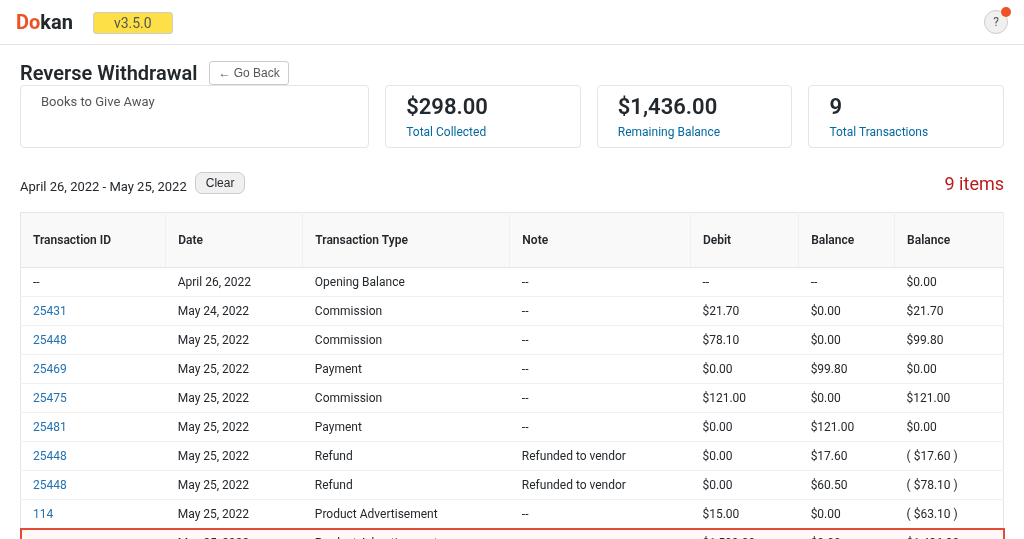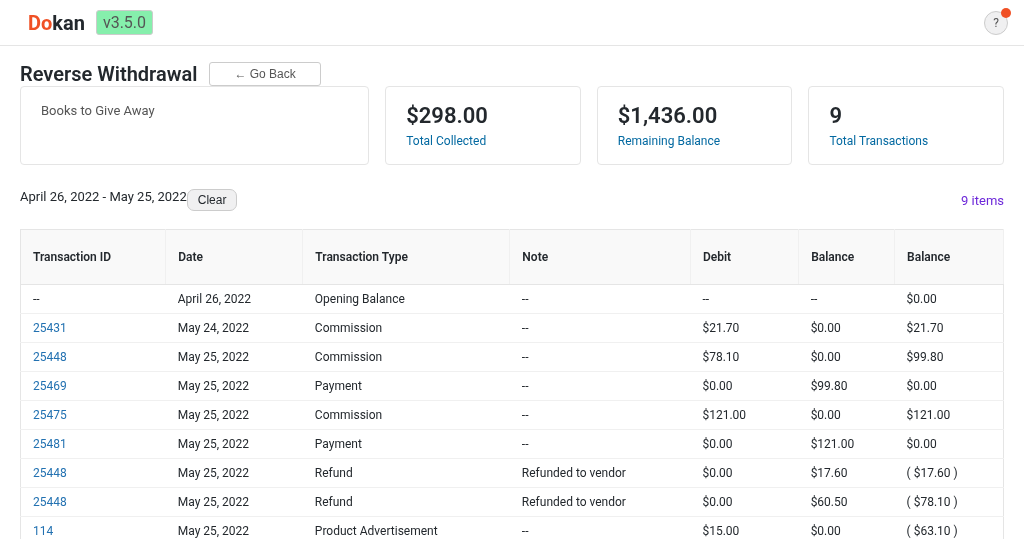--- a/index.html
+++ b/index.html
@@ -20,35 +20,34 @@
       background: #fff;
       border-bottom: 1px solid #e5e5e5;
       padding: 10px 16px;
       display: flex;
       align-items: center;
       justify-content: space-between;
     }
     .brand {
       display: flex;
       align-items: flex-end;
-      gap: 11px;
-      margin-left: 12px;
+      gap: 20px;
     }
     .brand-logo {
       font-size: 20px;
       font-weight: 700;
       color: #f05025;
     }
     .brand-logo span { color: #23282d; }
     .version-badge {
-      background: #86efac;
+      background: #fde047;
       border: 1px solid #ccc;
       border-radius: 3px;
-      font-size: 16px;
-      padding: 2px 6px;
+      font-size: 14px;
+      padding: 2px 20px;
       color: #555;
     }
     .help-icon-btn {
       width: 24px;
       height: 24px;
       border-radius: 50%;
       background: #f0f0f1;
       border: 1px solid #ccc;
       display: flex;
       align-items: center;
@@ -78,39 +77,39 @@
     }
     .page-title {
       font-size: 20px;
       font-weight: 600;
       color: #23282d;
     }
     .go-back-btn {
       background: #fff;
       border: 1px solid #ccc;
       border-radius: 3px;
-      padding: 4px 24px;
+      padding: 4px 8px;
       font-size: 12px;
       cursor: pointer;
       color: #555;
       display: flex;
       align-items: center;
       gap: 4px;
     }
     
     .summary-cards {
       display: flex;
       gap: 16px;
       margin-bottom: 16px;
     }
     .summary-card {
       background: #fff;
       border: 1px solid #e5e5e5;
       border-radius: 4px;
-      padding: 16px 20px;
+      padding: 8px 20px;
       flex: 1;
     }
     .summary-card.wide { flex: 2; }
     .card-label {
       font-size: 12px;
       color: #0369a1;
       margin-top: 6px;
     }
     .card-value {
       font-size: 22px;
@@ -124,38 +123,39 @@
     
     .filter-bar {
       display: flex;
       align-items: center;
       justify-content: space-between;
       margin-bottom: 10px;
       padding: 8px 0;
     }
     .filter-left {
       display: flex;
-      align-items: flex-start;
+      align-items: flex-end;
+      gap: 8px;
     }
     .date-range {
       font-size: 13px;
       color: #23282d;
     }
     .clear-btn {
       background: #f0f0f1;
       border: 1px solid #ccc;
       border-radius: 7px;
       padding: 3px 10px;
       font-size: 12px;
       cursor: pointer;
       color: #23282d;
     }
     .items-count {
-      font-size: 13px;
-      color: #6d28d9;
+      font-size: 18px;
+      color: #b91c1c;
     }
     
     .data-table {
       width: 100%;
       border-collapse: collapse;
       border: 1px solid #e5e5e5;
     }
     .data-table th {
       background: #f9f9f9;
       font-size: 12px;

